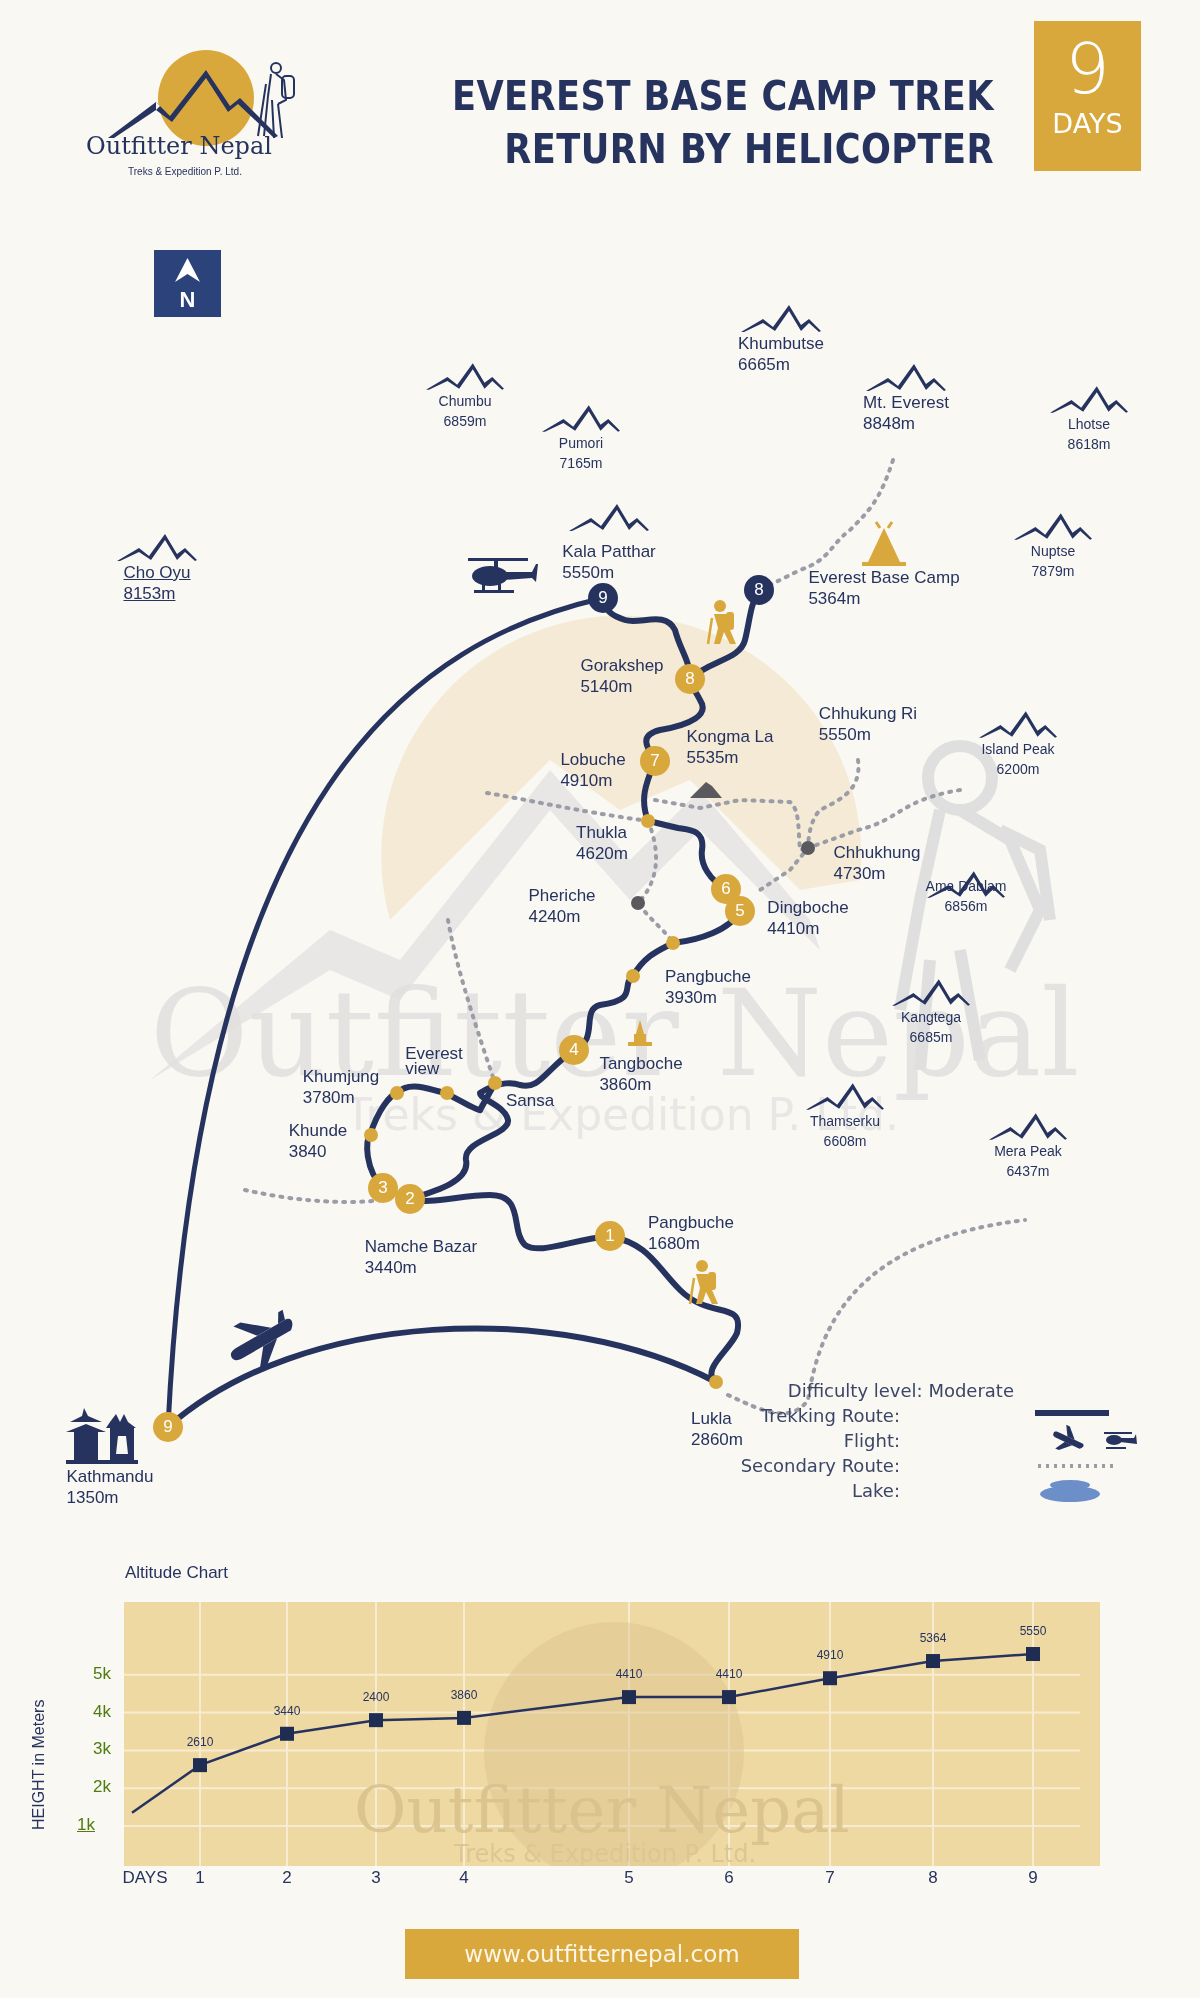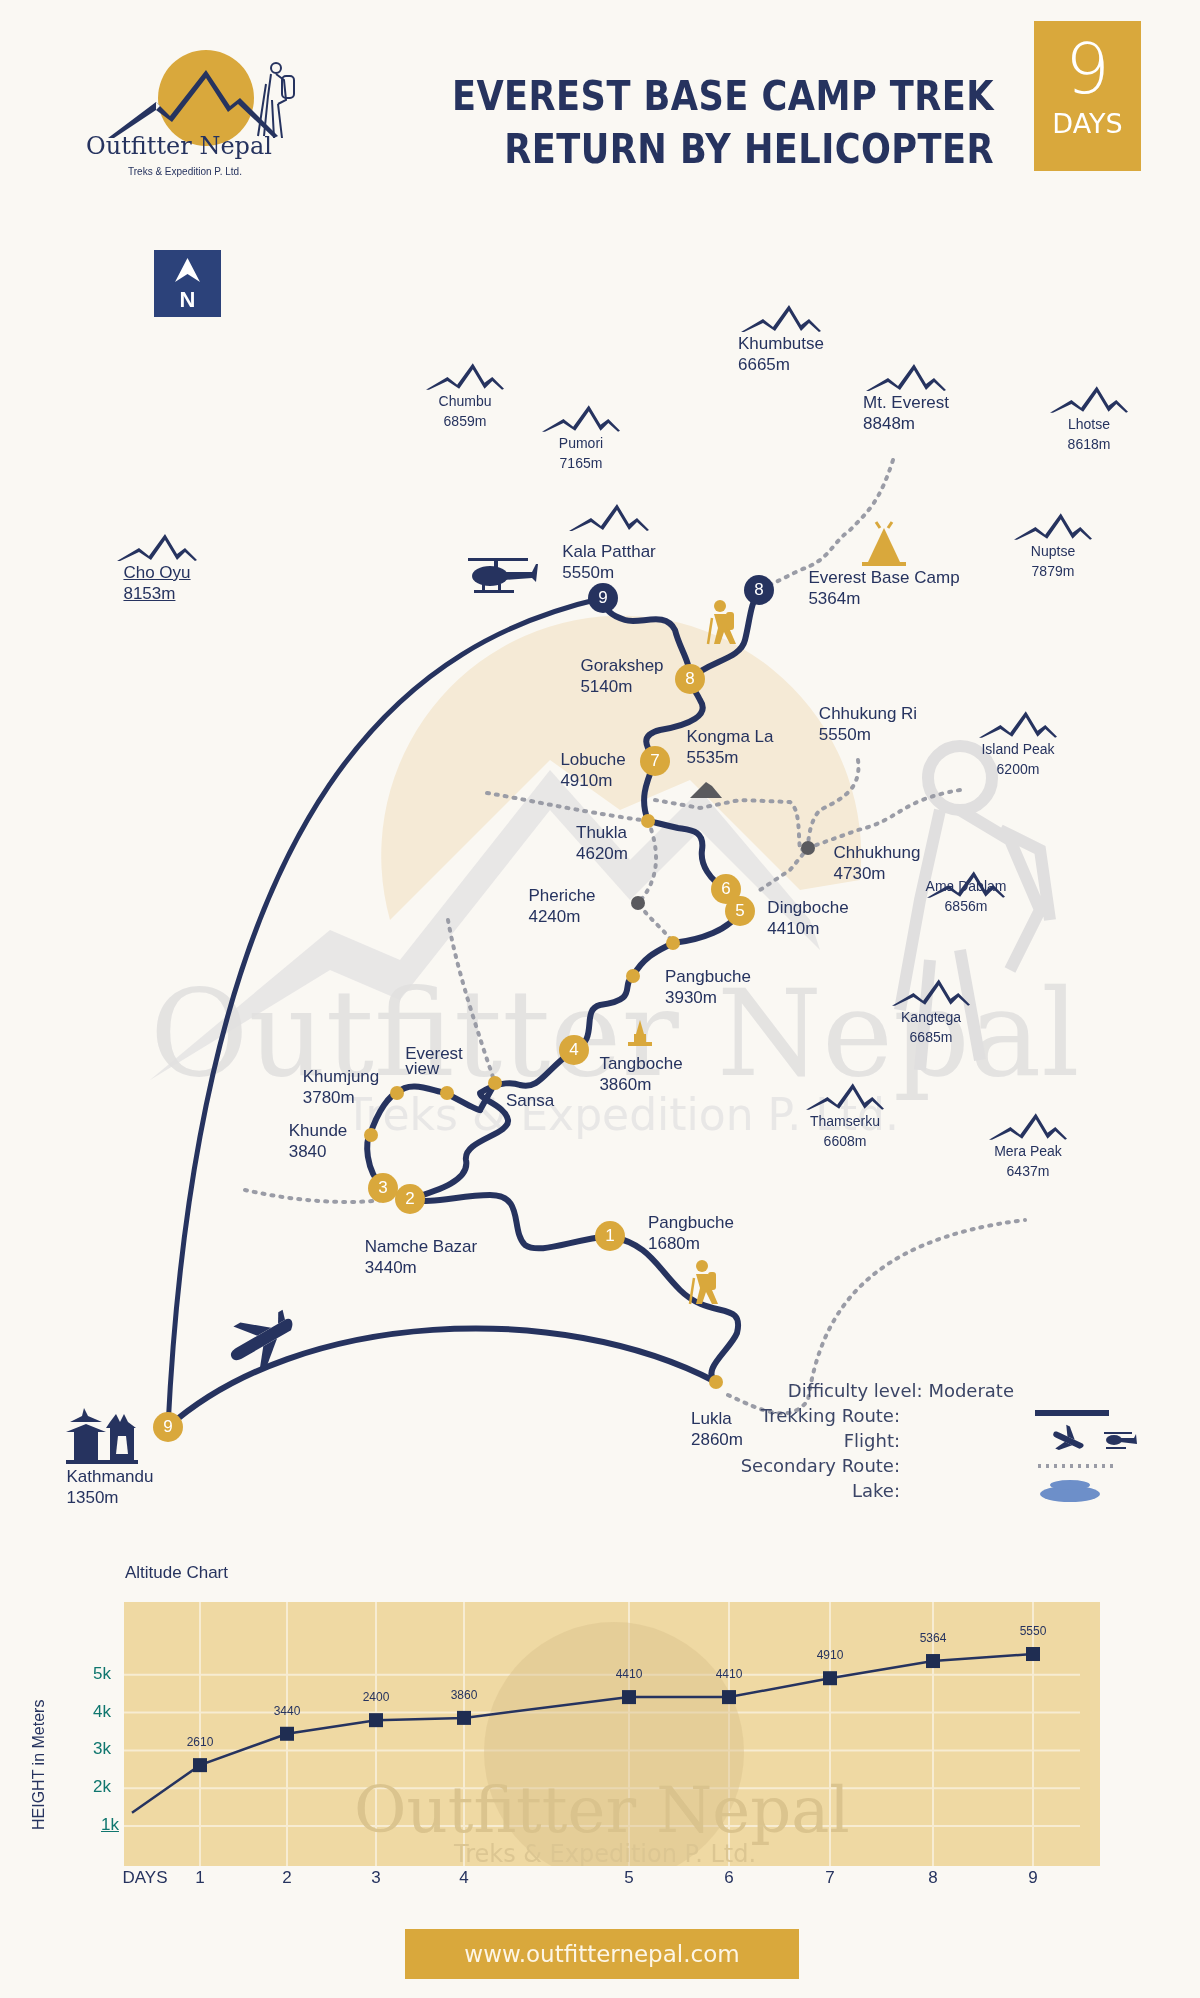--- a/index.html
+++ b/index.html
@@ -11,21 +11,21 @@
   .days-badge .lbl{font-size:27px;line-height:30px;font-family:"DejaVu Sans",sans-serif;}
   .north{position:absolute;left:154px;top:250px;width:67px;height:67px;background:#2c427a;color:#fff;text-align:center;}
   .north .n{font-weight:bold;font-size:22px;position:absolute;bottom:4px;left:0;right:0;}
   .lbl-place{position:absolute;text-align:left;font-size:17px;line-height:21px;color:#26335f;white-space:nowrap;transform:translateX(-50%);}
   .lbl-peak{position:absolute;text-align:center;font-size:14px;line-height:20px;color:#26335f;white-space:nowrap;transform:translateX(-50%);}
   .legend{position:absolute;right:300px;top:1378px;text-align:right;font-family:"DejaVu Sans",sans-serif;font-size:18px;line-height:25px;color:#3b4566;}
   .legend .first{position:relative;right:-114px;}
   .chart-title{position:absolute;left:125px;top:1563px;font-size:17px;color:#26335f;}
   .footer-btn{position:absolute;left:405px;top:1929px;width:394px;height:50px;background:#d9a83c;color:#fdf6e6;font-family:"DejaVu Sans",sans-serif;font-size:23px;line-height:50px;text-align:center;}
   .ylabel{position:absolute;left:30px;top:1720px;transform:rotate(-90deg);transform-origin:left top;font-size:16px;color:#26335f;white-space:nowrap;}
-  .tick{position:absolute;font-size:17px;color:#0f766e;}
+  .tick{position:absolute;font-size:17px;color:#4d7c0f;}
   .xtick{position:absolute;font-size:17px;color:#26335f;transform:translateX(-50%);}
   .dlabel{position:absolute;font-size:12px;color:#26335f;transform:translateX(-50%);}
 </style>
 </head>
 <body>
 
 <div class="abs" style="left:78px;top:40px;width:230px;height:150px;">
   <svg width="230" height="150" viewBox="0 0 230 150">
     <circle cx="128" cy="58" r="48" fill="#d9a83c"></circle>
     <path d="M30 98 L78 62 L92 76 L128 30 L152 66 L162 58 L200 96 L196 98 L160 64 L150 72 L128 38 L94 82 L78 70 L36 98 Z" fill="#26335f"></path>
@@ -424,21 +424,21 @@
     <div class="dlabel" style="left: 629px; top: 1667.1px;">4410</div>
     <div class="xtick" style="left: 629px; top: 1868px;">5</div>
     <div class="dlabel" style="left: 729px; top: 1667.1px;">4410</div>
     <div class="xtick" style="left: 729px; top: 1868px;">6</div>
     <div class="dlabel" style="left: 830px; top: 1648.2px;">4910</div>
     <div class="xtick" style="left: 830px; top: 1868px;">7</div>
     <div class="dlabel" style="left: 933px; top: 1631.04px;">5364</div>
     <div class="xtick" style="left: 933px; top: 1868px;">8</div>
     <div class="dlabel" style="left: 1033px; top: 1624.01px;">5550</div>
     <div class="xtick" style="left: 1033px; top: 1868px;">9</div>
-    <div class="tick" style="left: 101px; top: 1815px; text-decoration: underline;">1k</div>
+    <div class="tick" style="left: 77px; top: 1815px; text-decoration: underline;">1k</div>
     <div class="tick" style="left: 93px; top: 1777.2px;">2k</div>
     <div class="tick" style="left: 93px; top: 1739.4px;">3k</div>
     <div class="tick" style="left: 93px; top: 1701.6px;">4k</div>
     <div class="tick" style="left: 93px; top: 1663.8px;">5k</div>
   </div>
 <div class="xtick" style="left:145px;top:1868px;">DAYS</div>
 
 <div class="footer-btn">www.outfitternepal.com</div>
 
 </body></html>

